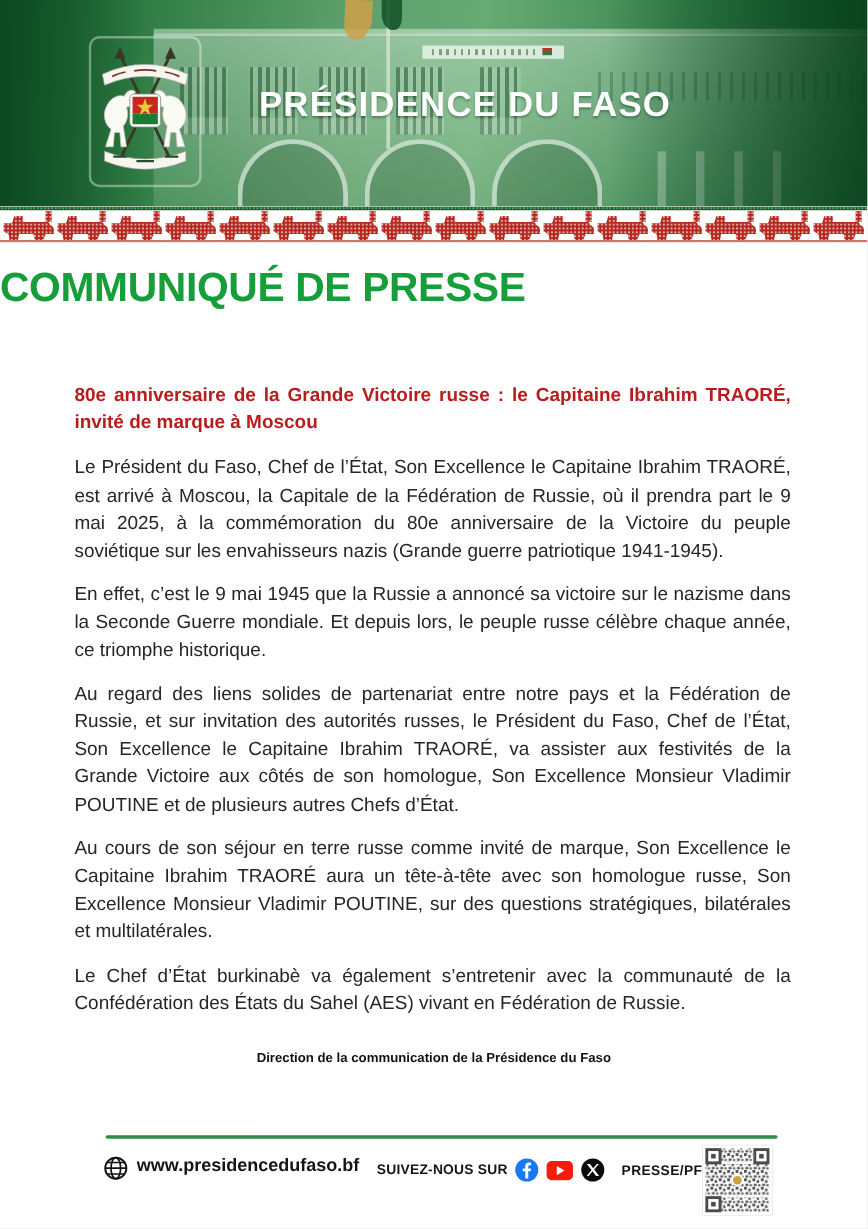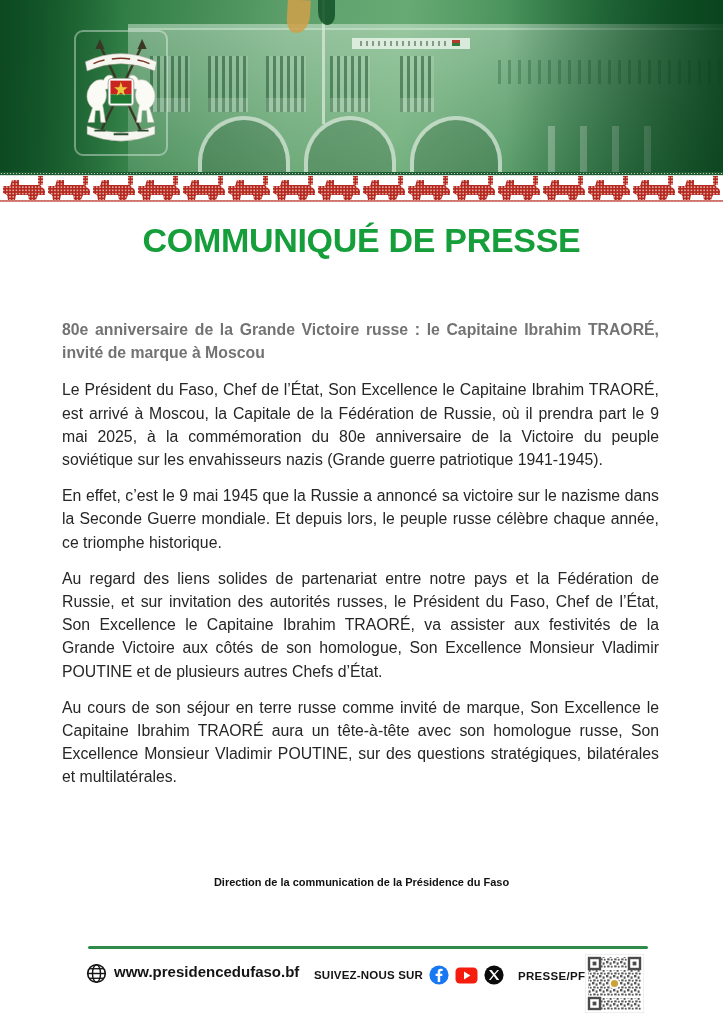--- a/index.html
+++ b/index.html
@@ -69,35 +69,35 @@
     position:absolute; left:0; right:0; top:72px; text-align:center; padding-left:52px;
     color:#ffffff; font-weight:bold; font-size:29px; letter-spacing:1px;
     text-shadow:0 1px 2px rgba(0,40,15,.35);
   }
 
   
   .strip { position:absolute; left:0; top:172px; width:723px; height:30px; background:#fff; }
 
   
   .rel-title {
-    position:absolute; left:0; right:0; top:221px; text-align:center;
+    position:absolute; left:0; right:0; top:221px; 
     color:#169e3a; font-weight:bold; font-size:34px; letter-spacing:-0.3px;
   }
   .dateline {
     position:absolute; left:0; right:0; top:263px; text-align:center;
     color:#111; font-weight:bold; font-size:19px;
   }
 
   
   .body {
     position:absolute; left:62px; top:318px; width:597px;
     font-size:15.8px; line-height:23.2px; text-align:justify; color:#262626;
   }
   .body p { margin:0 0 13px; }
-  .body .heading { font-weight:bold; color:#737373; margin-bottom:14px; }
+  .body .heading { font-weight:bold; color:#b91c1c; margin-bottom:14px; }
   .signature {
     position:absolute; left:0; right:0; top:876px; text-align:center;
     font-weight:bold; font-size:11px; color:#111;
   }
 
   
   .footer-line { position:absolute; left:88px; top:946px; width:560px; height:3px; background:#2e8b4a; border-radius:2px; }
   .site { position:absolute; left:86px; top:963px; display:flex; gap:7px;
     font-weight:bold; font-size:15px; color:#141414; }
   .follow { position:absolute; left:314px; top:965px; display:flex; align-items:center; gap:6px; }
@@ -152,20 +152,21 @@
         <rect x="34" y="44" width="28" height="30" rx="4" fill="#ffffff" stroke="#8f8f82" stroke-width="0.8"></rect>
         <rect x="36.5" y="46.5" width="23" height="15" fill="#c8261e"></rect>
         <rect x="36.5" y="61.5" width="23" height="10" fill="#1e7a33"></rect>
         <polygon points="48,53 50,59.5 56,59.5 51.3,63.2 53,69.5 48,65.6 43,69.5 44.7,63.2 40,59.5 46,59.5" fill="#e8c93e" transform="translate(0,-5.5) scale(0.92) translate(4,5)"></polygon>
 
         <path d="M11,96 Q48,110 85,96 L85,105 Q48,120 11,105 Z" fill="#f6f6f0" stroke="#9c9c8e" stroke-width="0.6"></path>
         <path d="M19,101 h12 M40,105 h16 M66,101 h12" stroke="#2a4a2e" stroke-width="2" fill="none"></path>
       </svg>
     </div>
 
+    <div class="hdr-title">PRÉSIDENCE DU FASO</div>
   </header>
 
   <div class="strip">
     <svg width="723" height="30" viewBox="0 0 723 30">
       <defs>
         <pattern id="rd" width="3.2" height="3.2" patternUnits="userSpaceOnUse">
           <rect width="3.2" height="3.2" fill="#b5281e"></rect>
           <circle cx="1.6" cy="1.6" r="0.72" fill="#ffffff" opacity="0.9"></circle>
         </pattern>
         <pattern id="gd" width="3" height="3" patternUnits="userSpaceOnUse">
@@ -200,20 +201,21 @@
   </div>
 
   <div class="rel-title">COMMUNIQUÉ DE PRESSE</div>
 
   <main class="body">
     <p class="heading">80e anniversaire de la Grande Victoire russe : le Capitaine Ibrahim TRAORÉ, invité de marque à Moscou</p>
     <p>Le Président du Faso, Chef de l’État, Son Excellence le Capitaine Ibrahim TRAORÉ, est arrivé à Moscou, la Capitale de la Fédération de Russie, où il prendra part le 9 mai 2025, à la commémoration du 80e anniversaire de la Victoire du peuple soviétique sur les envahisseurs nazis (Grande guerre patriotique 1941-1945).</p>
     <p>En effet, c’est le 9 mai 1945 que la Russie a annoncé sa victoire sur le nazisme dans la Seconde Guerre mondiale. Et depuis lors, le peuple russe célèbre chaque année, ce triomphe historique.</p>
     <p>Au regard des liens solides de partenariat entre notre pays et la Fédération de Russie, et sur invitation des autorités russes, le Président du Faso, Chef de l’État, Son Excellence le Capitaine Ibrahim TRAORÉ, va assister aux festivités de la Grande Victoire aux côtés de son homologue, Son Excellence Monsieur Vladimir POUTINE et de plusieurs autres Chefs d’État.</p>
     <p>Au cours de son séjour en terre russe comme invité de marque, Son Excellence le Capitaine Ibrahim TRAORÉ aura un tête-à-tête avec son homologue russe, Son Excellence Monsieur Vladimir POUTINE, sur des questions stratégiques, bilatérales et multilatérales.</p>
+    <p>Le Chef d’État burkinabè va également s’entretenir avec la communauté de la Confédération des États du Sahel (AES) vivant en Fédération de Russie.</p>
   </main>
 
   <div class="signature">Direction de la communication de la Présidence du Faso</div>
 
   <div class="footer-line"></div>
 
   <div class="site">
     <svg width="21" height="21" viewBox="0 0 22 22">
       <circle cx="11" cy="11" r="9.2" fill="none" stroke="#141414" stroke-width="1.7"></circle>
       <ellipse cx="11" cy="11" rx="4.2" ry="9.2" fill="none" stroke="#141414" stroke-width="1.5"></ellipse>

